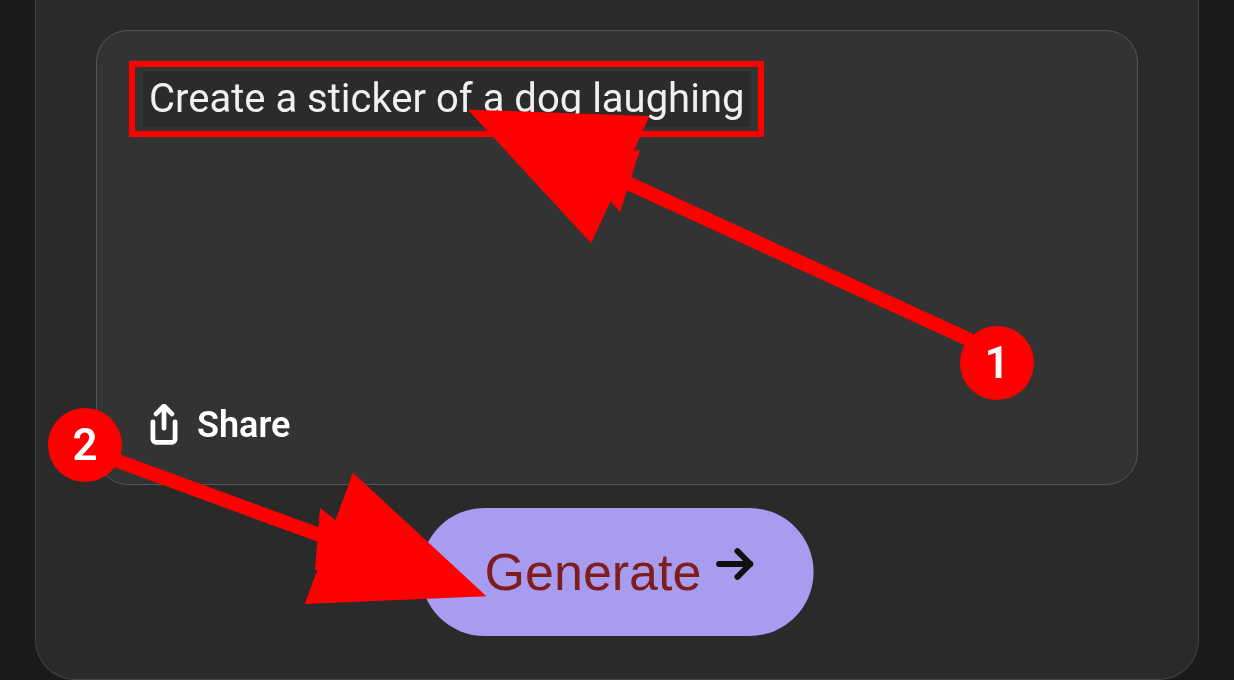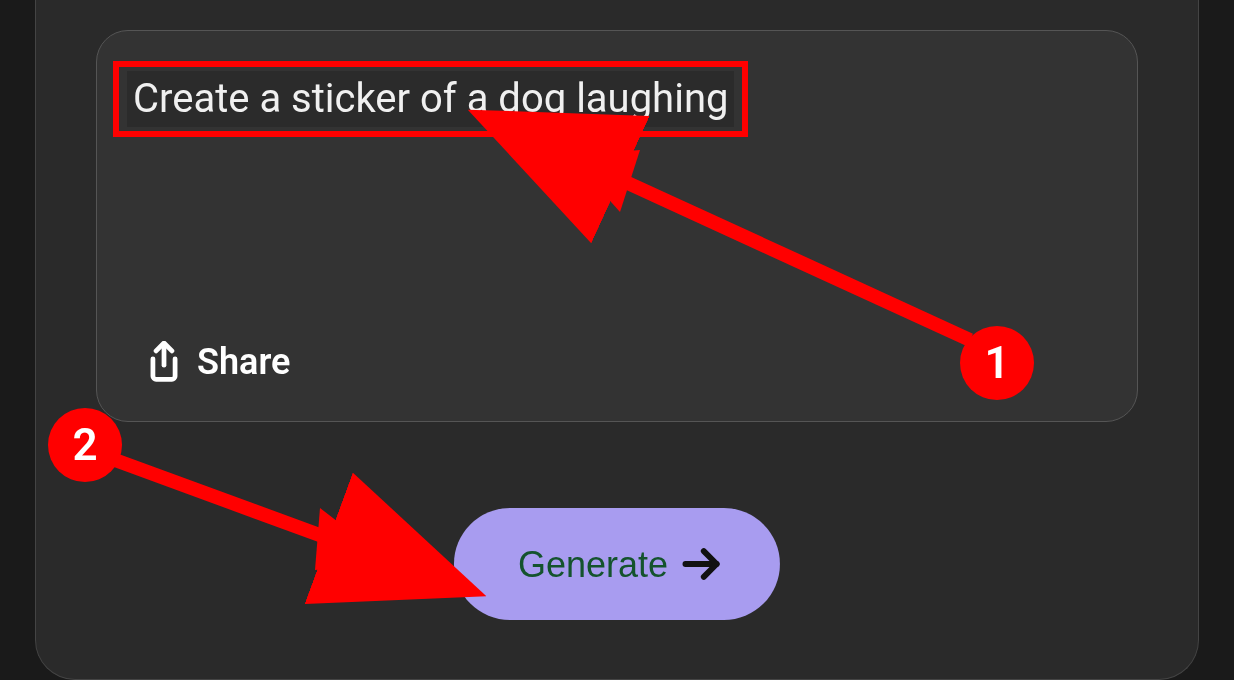--- a/index.html
+++ b/index.html
@@ -24,25 +24,25 @@
       background: #2a2a2a;
       border-radius: 0 0 40px 40px;
       border: 1px solid #444;
       border-top: none;
     }
     .prompt-card {
       position: absolute;
       top: 30px;
       left: 60px;
       right: 60px;
-      height: 392px;
+      height: 455px;
       background: #333333;
       border: 1.5px solid #555;
       border-radius: 32px;
-      padding: 30px 16px;
+      padding: 30px 32px;
     }
     .prompt-text-wrapper {
       border: 6px solid #ff0000;
       display: inline-block;
       padding: 4px 8px;
     }
     .prompt-text {
       color: #f0f0f0;
       font-size: 40px;
       font-weight: 400;
@@ -69,28 +69,28 @@
       color: #fff;
       font-size: 36px;
       font-weight: 600;
     }
     .generate-button {
       position: absolute;
       left: 50%;
       transform: translateX(-50%);
       top: 508px;
       background: #a89cf0;
-      color: #14532d;
+      color: #7f1d1d;
       border: none;
       border-radius: 80px;
       padding: 34px 56px 34px 64px;
-      font-size: 36px;
+      font-size: 52px;
       font-weight: 500;
       display: flex;
-      align-items: flex-end;
+      align-items: flex-start;
       gap: 12px;
       cursor: pointer;
     }
     .arrow-right-icon {
       width: 44px;
       height: 44px;
       stroke: #111;
       stroke-width: 3.2;
       fill: none;
       stroke-linecap: round;

